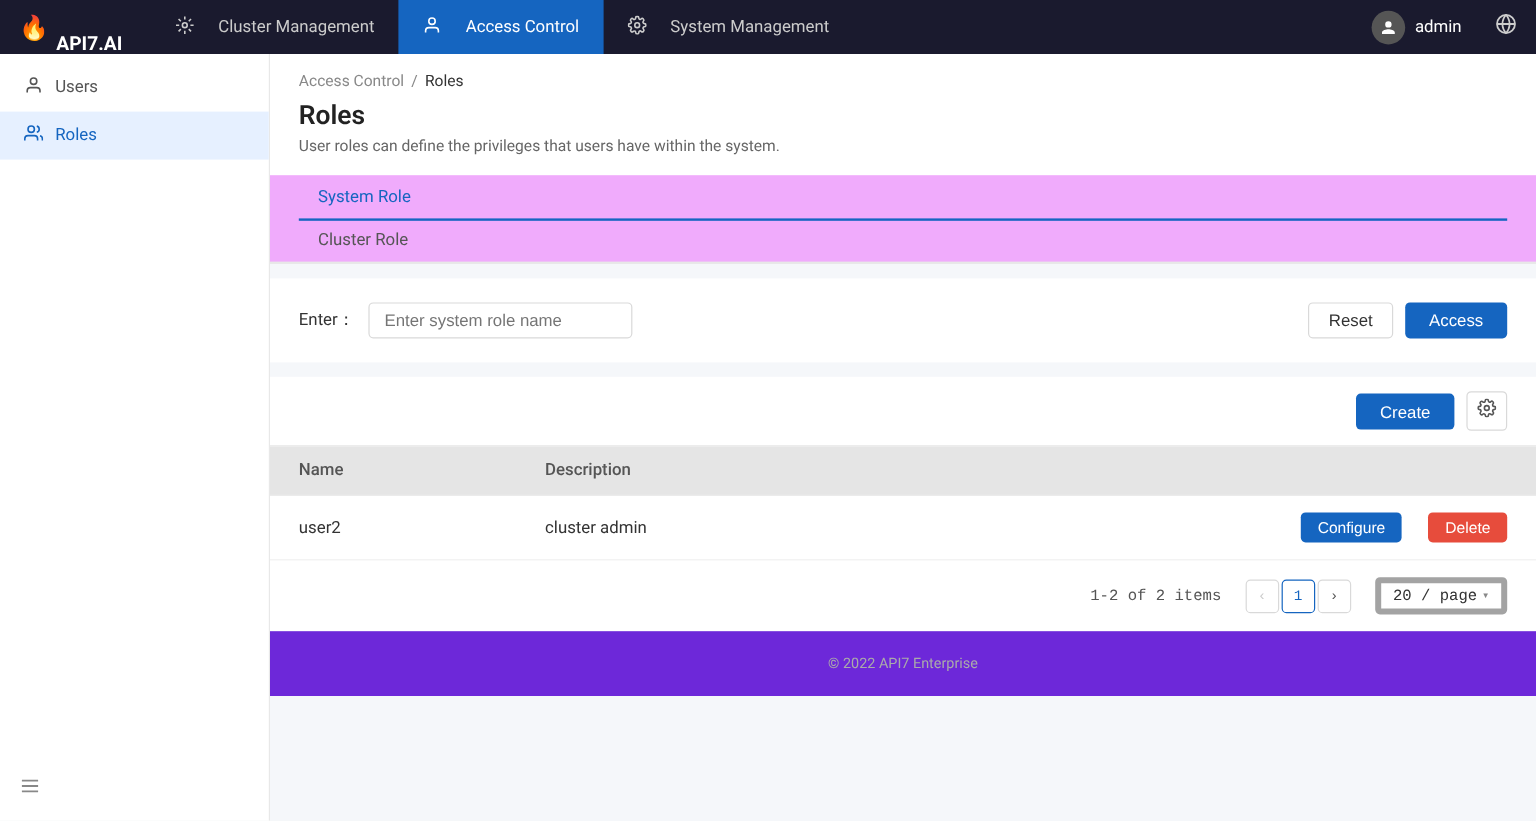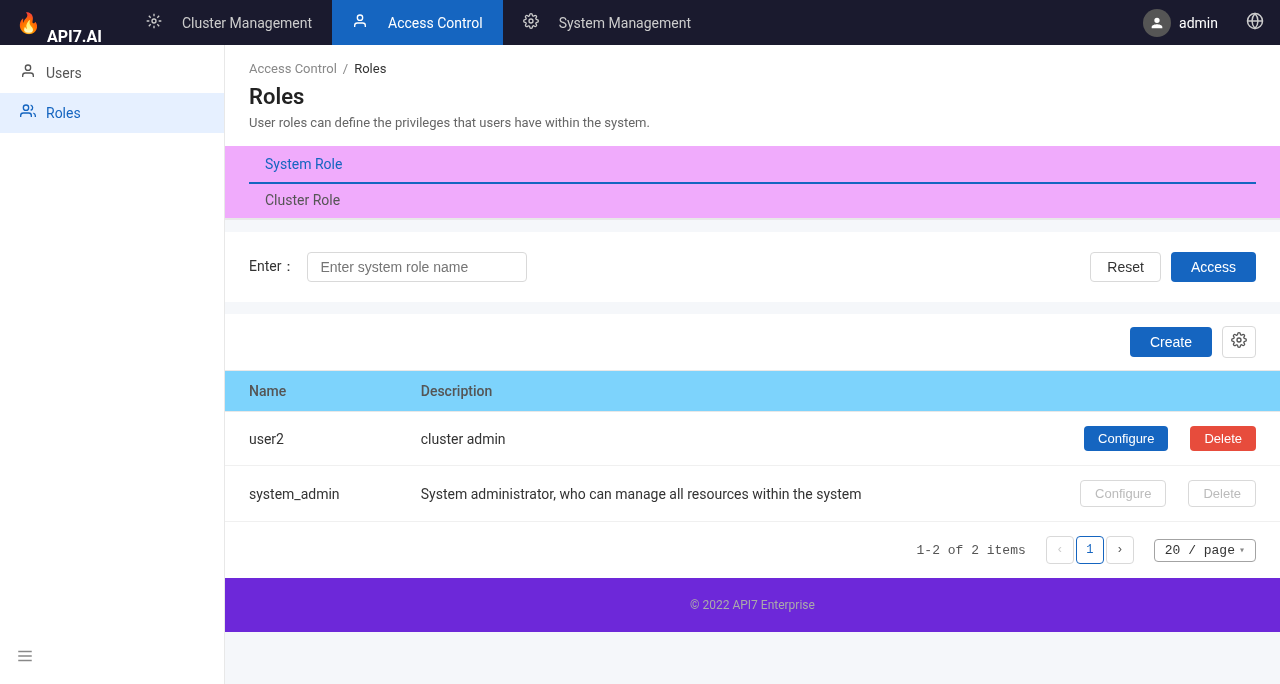--- a/index.html
+++ b/index.html
@@ -234,21 +234,21 @@
       color: #555;
       font-size: 16px;
     }
 
     
     .data-table {
       width: 100%;
       border-collapse: collapse;
     }
     .data-table th {
-      background: #7dd3fc;
+      background: #e5e5e5;
       border-top: 1px solid #e8e8e8;
       border-bottom: 1px solid #e8e8e8;
       padding: 12px 24px;
       text-align: left;
       font-weight: 500;
       color: #555;
       font-size: 14px;
     }
     .data-table td {
       padding: 14px 24px;
@@ -321,21 +321,21 @@
       background: white;
       color: #555;
       font-size: 12px;
     }
     .page-btn.active { border-color: #1565c0; color: #1565c0; background: white; }
     .page-btn.disabled { color: #ccc; cursor: not-allowed; }
     .page-size-select {
       display: flex;
       align-items: center;
       gap: 4px;
-      border: 1px solid #a3a3a3;
+      border: 5px solid #a3a3a3;
       border-radius: 4px;
       padding: 3px 10px 3px 10px;
       cursor: pointer;
       background: white;
       font-size: 13px;
       color: #333;
     }
     .page-size-select .arrow { font-size: 10px; color: #888; }
 
     
@@ -509,30 +509,20 @@
           <tr>
                 <td>user2</td>
                 <td>cluster admin</td>
                 <td>
                   <div class="row-actions">
                     <button class="btn-configure">Configure</button>
                     <button class="btn-delete">Delete</button>
                   </div>
                 </td>
               </tr>
-              <tr>
-                <td>system_admin</td>
-                <td>System administrator, who can manage all resources within the system</td>
-                <td>
-                  <div class="row-actions">
-                    <button class="btn-configure disabled" disabled="">Configure</button>
-                    <button class="btn-delete disabled" disabled="">Delete</button>
-                  </div>
-                </td>
-              </tr>
             </tbody>
         </table>
 
         <div class="pagination">
           <span class="page-info">1-2 of 2 items</span>
           <div class="page-nav">
             <div class="page-btn disabled">‹</div>
             <div class="page-btn active">1</div>
             <div class="page-btn">›</div>
           </div>

